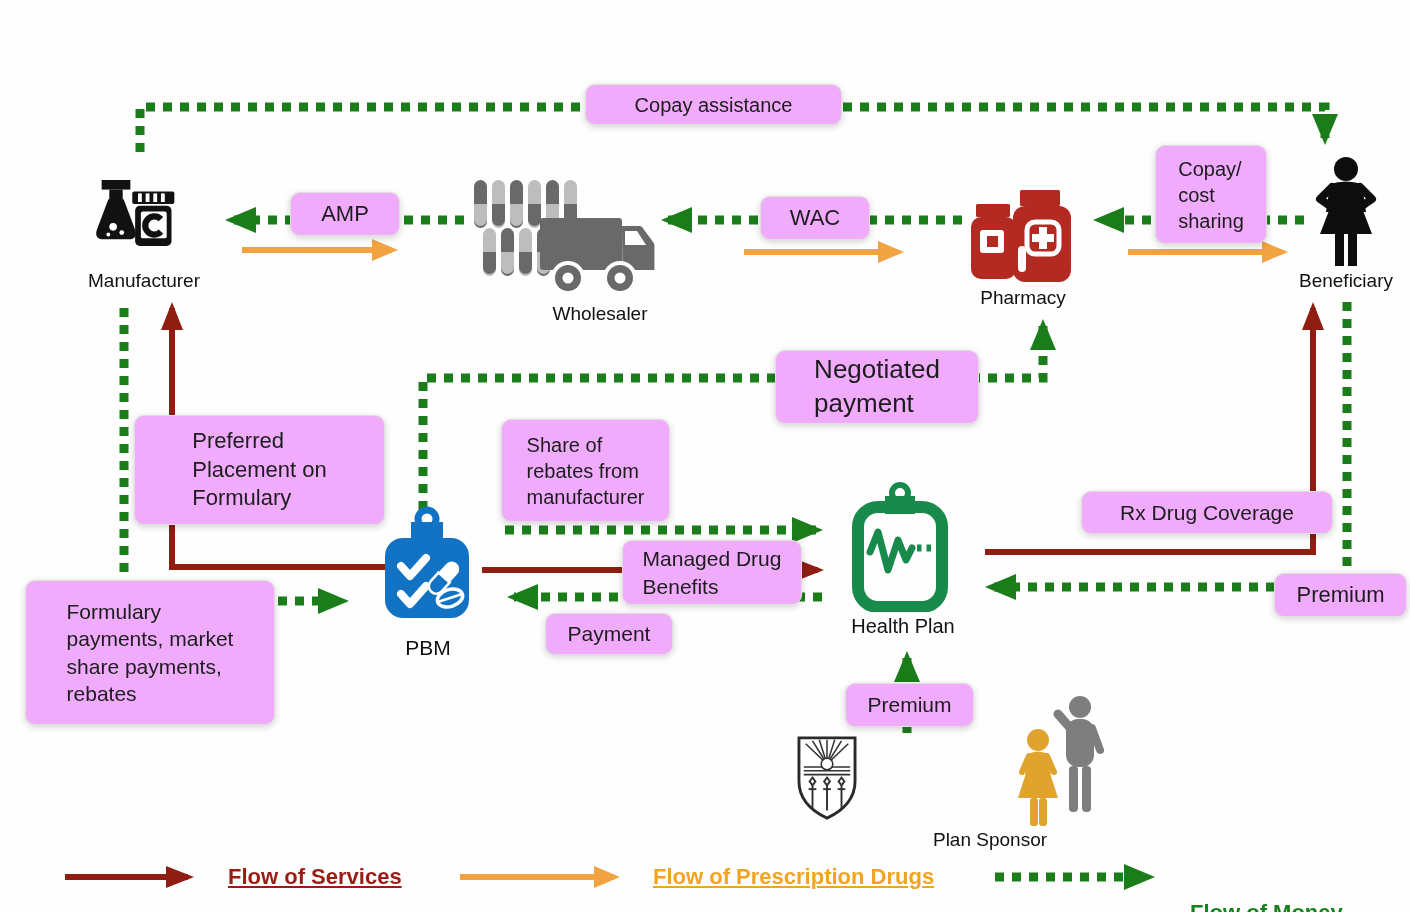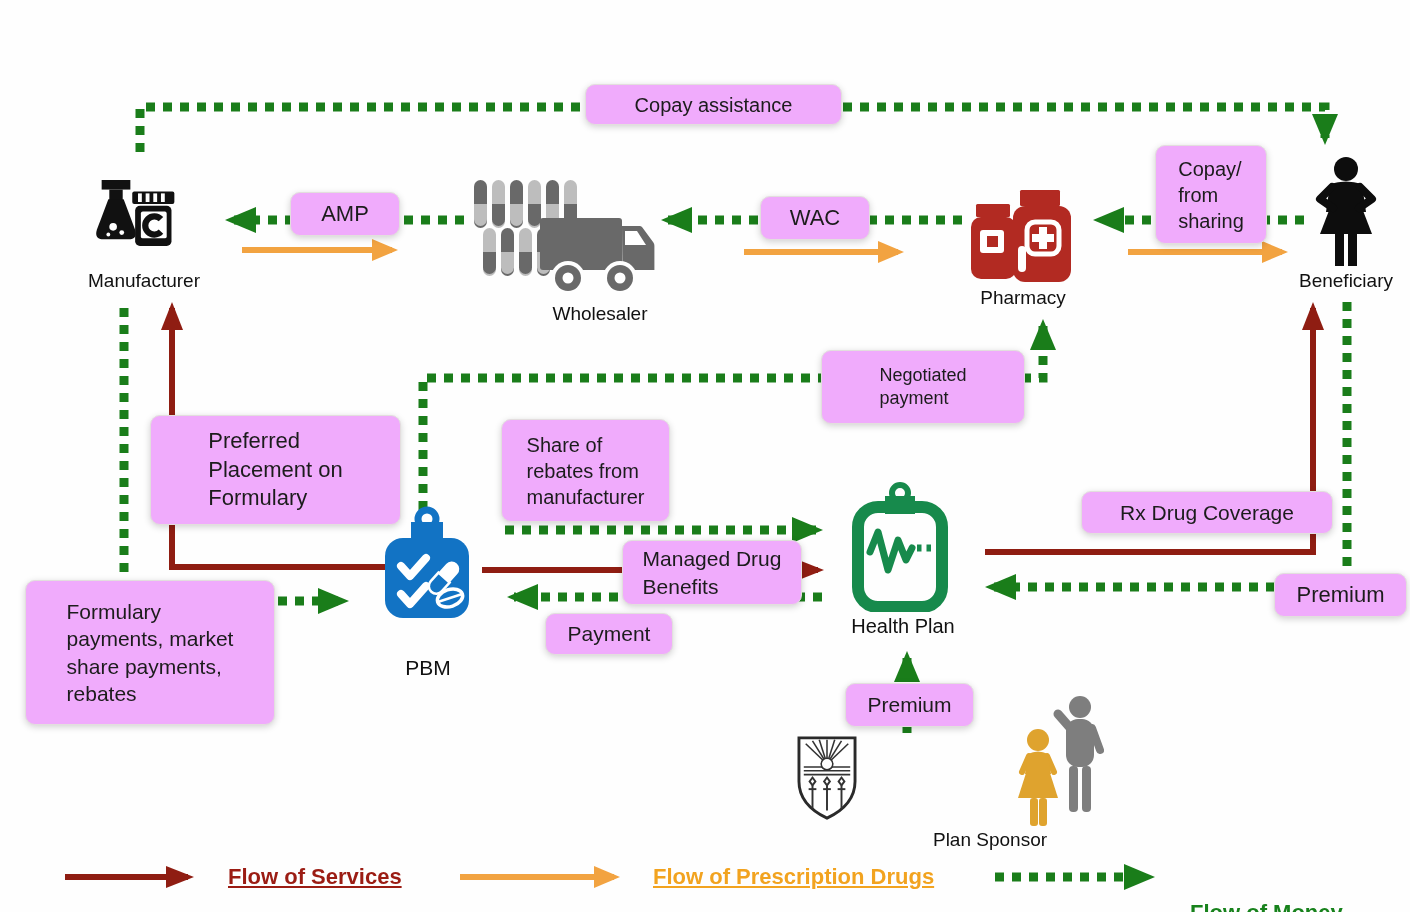--- a/index.html
+++ b/index.html
@@ -262,33 +262,33 @@
         <rect x="18" y="106" width="8" height="28" rx="3" fill="#dfa32e"></rect>
         <rect x="27" y="106" width="8" height="28" rx="3" fill="#dfa32e"></rect>
       </g>
     </svg>
   </div>
 
   <div class="nodelabel" style="left:64px;top:270px;width:160px;">Manufacturer</div>
   <div class="nodelabel" style="left:520px;top:303px;width:160px;">Wholesaler</div>
   <div class="nodelabel" style="left:943px;top:287px;width:160px;text-align:center;">Pharmacy</div>
   <div class="nodelabel" style="left:1266px;top:270px;width:160px;">Beneficiary</div>
-  <div class="nodelabel" style="left:348px;top:656px;width:160px;font-size:21px;">PBM</div>
+  <div class="nodelabel" style="left:348px;top:636px;width:160px;font-size:21px;">PBM</div>
   <div class="nodelabel" style="left:823px;top:615px;width:160px;font-size:20px;">Health Plan</div>
   <div class="nodelabel" style="left:910px;top:829px;width:160px;">Plan Sponsor</div>
 
   <div class="box" style="left:585px;top:84px;width:255px;height:39px;font-size:20px;">Copay assistance</div>
   <div class="box" style="left:290px;top:192px;width:108px;height:42px;font-size:22px;">AMP</div>
   <div class="box" style="left:760px;top:196px;width:108px;height:42px;font-size:22px;">WAC</div>
   <div class="box" style="left:1155px;top:145px;width:110px;height:97px;font-size:20px;">Copay/
-from
+cost
 sharing</div>
-  <div class="box" style="left:821px;top:350px;width:202px;height:72px;font-size:18px;">Negotiated
+  <div class="box" style="left:775px;top:350px;width:202px;height:72px;font-size:26px;">Negotiated
 payment</div>
-  <div class="box" style="left:150px;top:415px;width:249px;height:108px;font-size:22px;">Preferred
+  <div class="box" style="left:134px;top:415px;width:249px;height:108px;font-size:22px;">Preferred
 Placement on
 Formulary</div>
   <div class="box" style="left:501px;top:419px;width:167px;height:101px;font-size:20px;">Share of
 rebates from
 manufacturer</div>
   <div class="box" style="left:1081px;top:491px;width:250px;height:41px;font-size:21px;">Rx Drug Coverage</div>
   <div class="box" style="left:622px;top:540px;width:178px;height:63px;font-size:21px;">Managed Drug
 Benefits</div>
   <div class="box" style="left:1274px;top:573px;width:131px;height:42px;font-size:22px;">Premium</div>
   <div class="box" style="left:25px;top:580px;width:248px;height:143px;font-size:21px;">Formulary

